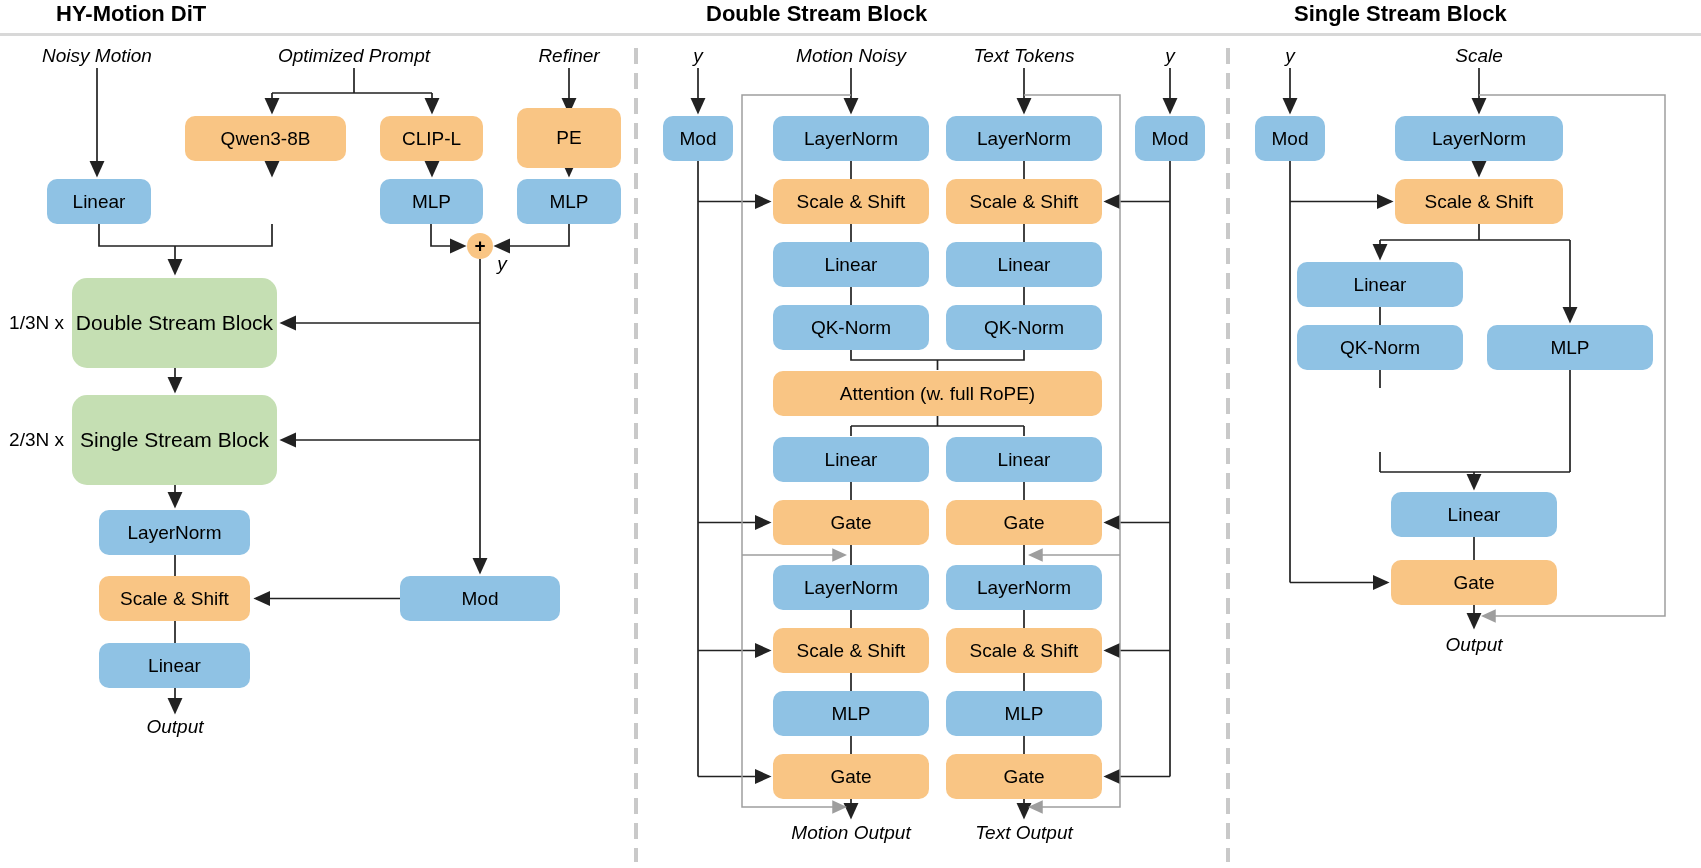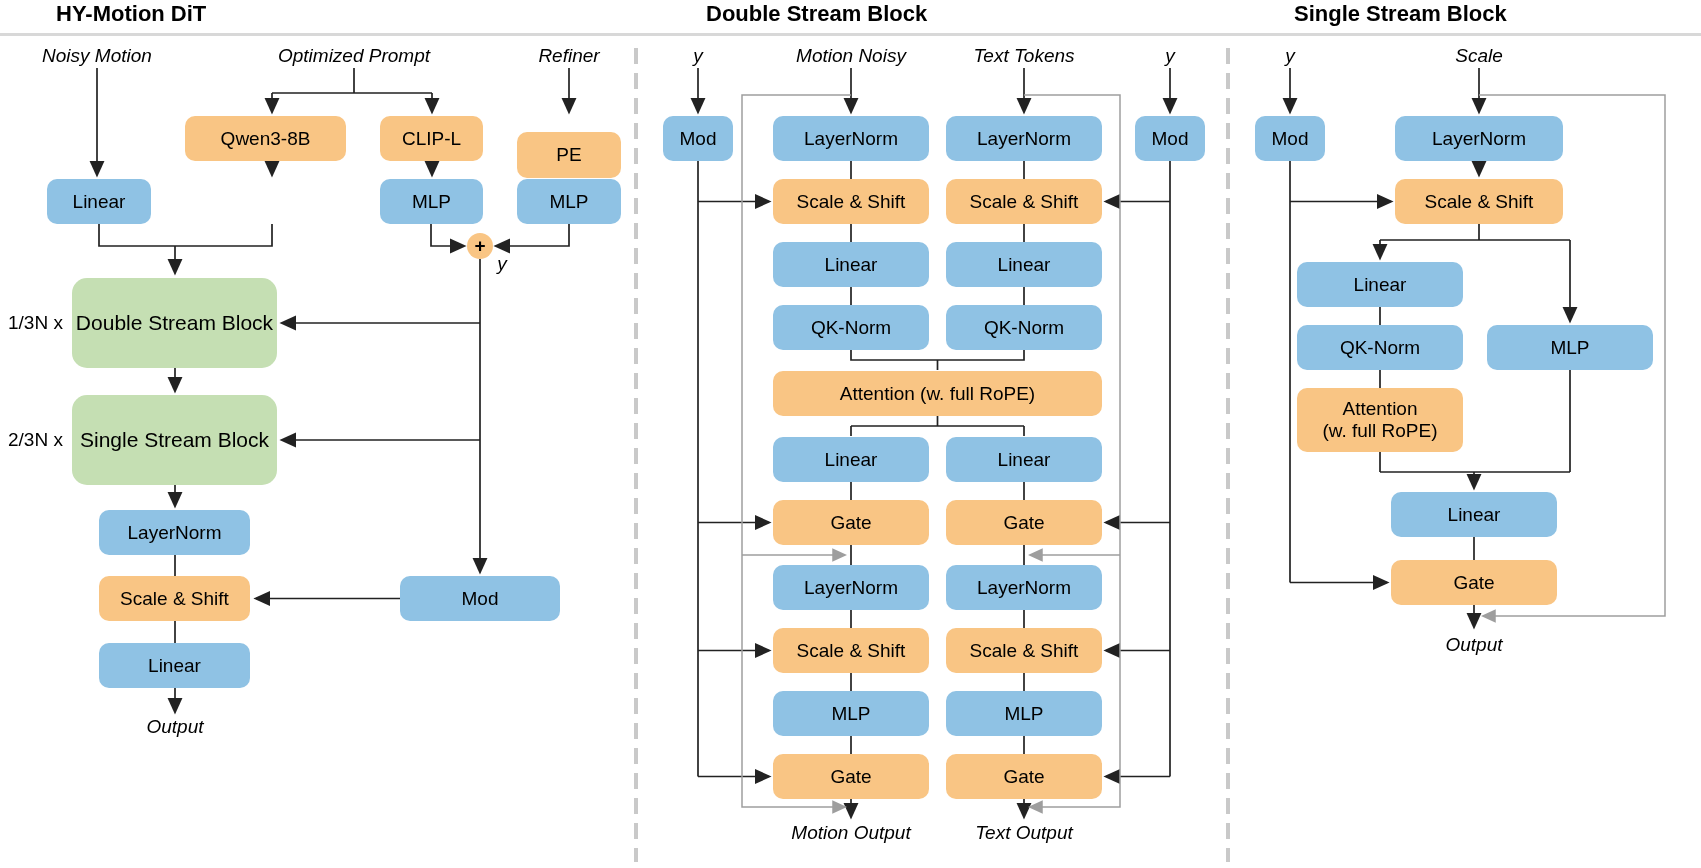--- a/index.html
+++ b/index.html
@@ -4,21 +4,21 @@
 <style>
   html,body{margin:0;padding:0;background:#fff;}
   #canvas{
     position:relative;width:1701px;height:868px;background:#fff;
     font-family:"Liberation Sans",sans-serif;color:#000;overflow:hidden;
   }
   .title{position:absolute;font-size:22px;font-weight:bold;white-space:nowrap;margin-left:46px;}
   .rule{position:absolute;left:0;top:33px;width:1701px;height:3px;background:#d8d8d8;}
   svg.layer{position:absolute;left:0;top:0;pointer-events:none;}
   .lbl{position:absolute;font-size:19px;white-space:nowrap;transform:translateX(-50%);font-style:italic;}
-  .lbl-left{position:absolute;font-size:19px;white-space:nowrap;padding-left:8px;}
+  .lbl-left{position:absolute;font-size:19px;white-space:nowrap;text-align:right;}
   .node{
     position:absolute;display:flex;align-items:center;justify-content:center;
     font-size:19px;border-radius:10px;text-align:center;line-height:1.15;white-space:pre-line;
   }
   .blue{background:#8FC2E4;}
   .orange{background:#F9C584;}
   .green{background:#C5DFB3;border-radius:15px;font-size:21px;}
   .plus-circle{
     position:absolute;left:467px;top:233px;width:26px;height:26px;border-radius:50%;
     background:#F9C584;display:flex;align-items:center;justify-content:center;
@@ -121,21 +121,21 @@
       <path d="M1479,95 L1665,95 L1665,616 L1483,616" marker-end="url(#ag)"></path>
     </g>
   </svg>
 
   <div class="lbl" style="left:97px;top:45px">Noisy Motion</div>
   <div class="lbl" style="left:354px;top:45px">Optimized Prompt</div>
   <div class="lbl" style="left:569px;top:45px">Refiner</div>
 
   <div class="node orange" style="left:185px;top:116px;width:161px;height:45px">Qwen3-8B</div>
   <div class="node orange" style="left:380px;top:116px;width:103px;height:45px">CLIP-L</div>
-  <div class="node orange" style="left:517px;top:132px;width:104px;height:46px">PE</div>
+  <div class="node orange" style="left:517px;top:108px;width:104px;height:60px">PE</div>
 
   <div class="node blue" style="left:47px;top:179px;width:104px;height:45px">Linear</div>
   <div class="node blue" style="left:380px;top:179px;width:103px;height:45px">MLP</div>
   <div class="node blue" style="left:517px;top:179px;width:104px;height:45px">MLP</div>
 
   <div class="plus-circle">+</div>
   <div class="lbl" style="left:502px;top:253px">y</div>
 
   <div class="lbl-left" style="left:0px;top:312px;width:64px">1/3N x</div>
   <div class="lbl-left" style="left:0px;top:429px;width:64px">2/3N x</div>
@@ -187,22 +187,18 @@
 
   <div class="lbl" style="left:1290px;top:45px">y</div>
   <div class="lbl" style="left:1479px;top:45px">Scale</div>
 
   <div class="node blue" style="left:1255px;top:116px;width:70px;height:45px">Mod</div>
   <div class="node blue" style="left:1395px;top:116px;width:168px;height:45px">LayerNorm</div>
   <div class="node orange" style="left:1395px;top:179px;width:168px;height:45px">Scale &amp; Shift</div>
   <div class="node blue" style="left:1297px;top:262px;width:166px;height:45px">Linear</div>
   <div class="node blue" style="left:1297px;top:325px;width:166px;height:45px">QK-Norm</div>
   <div class="node blue" style="left:1487px;top:325px;width:166px;height:45px">MLP</div>
-  <div class="node orange attn2" style="left:1297px;top:388px;width:166px;height:64px">
-    <span>Attention</span>
-    <span>(w. full RoPE)</span>
-  </div>
   <div class="node blue" style="left:1391px;top:492px;width:166px;height:45px">Linear</div>
   <div class="node orange" style="left:1391px;top:560px;width:166px;height:45px">Gate</div>
 
   <div class="lbl" style="left:1474px;top:634px">Output</div>
 
 </div>
 
 </body></html>

